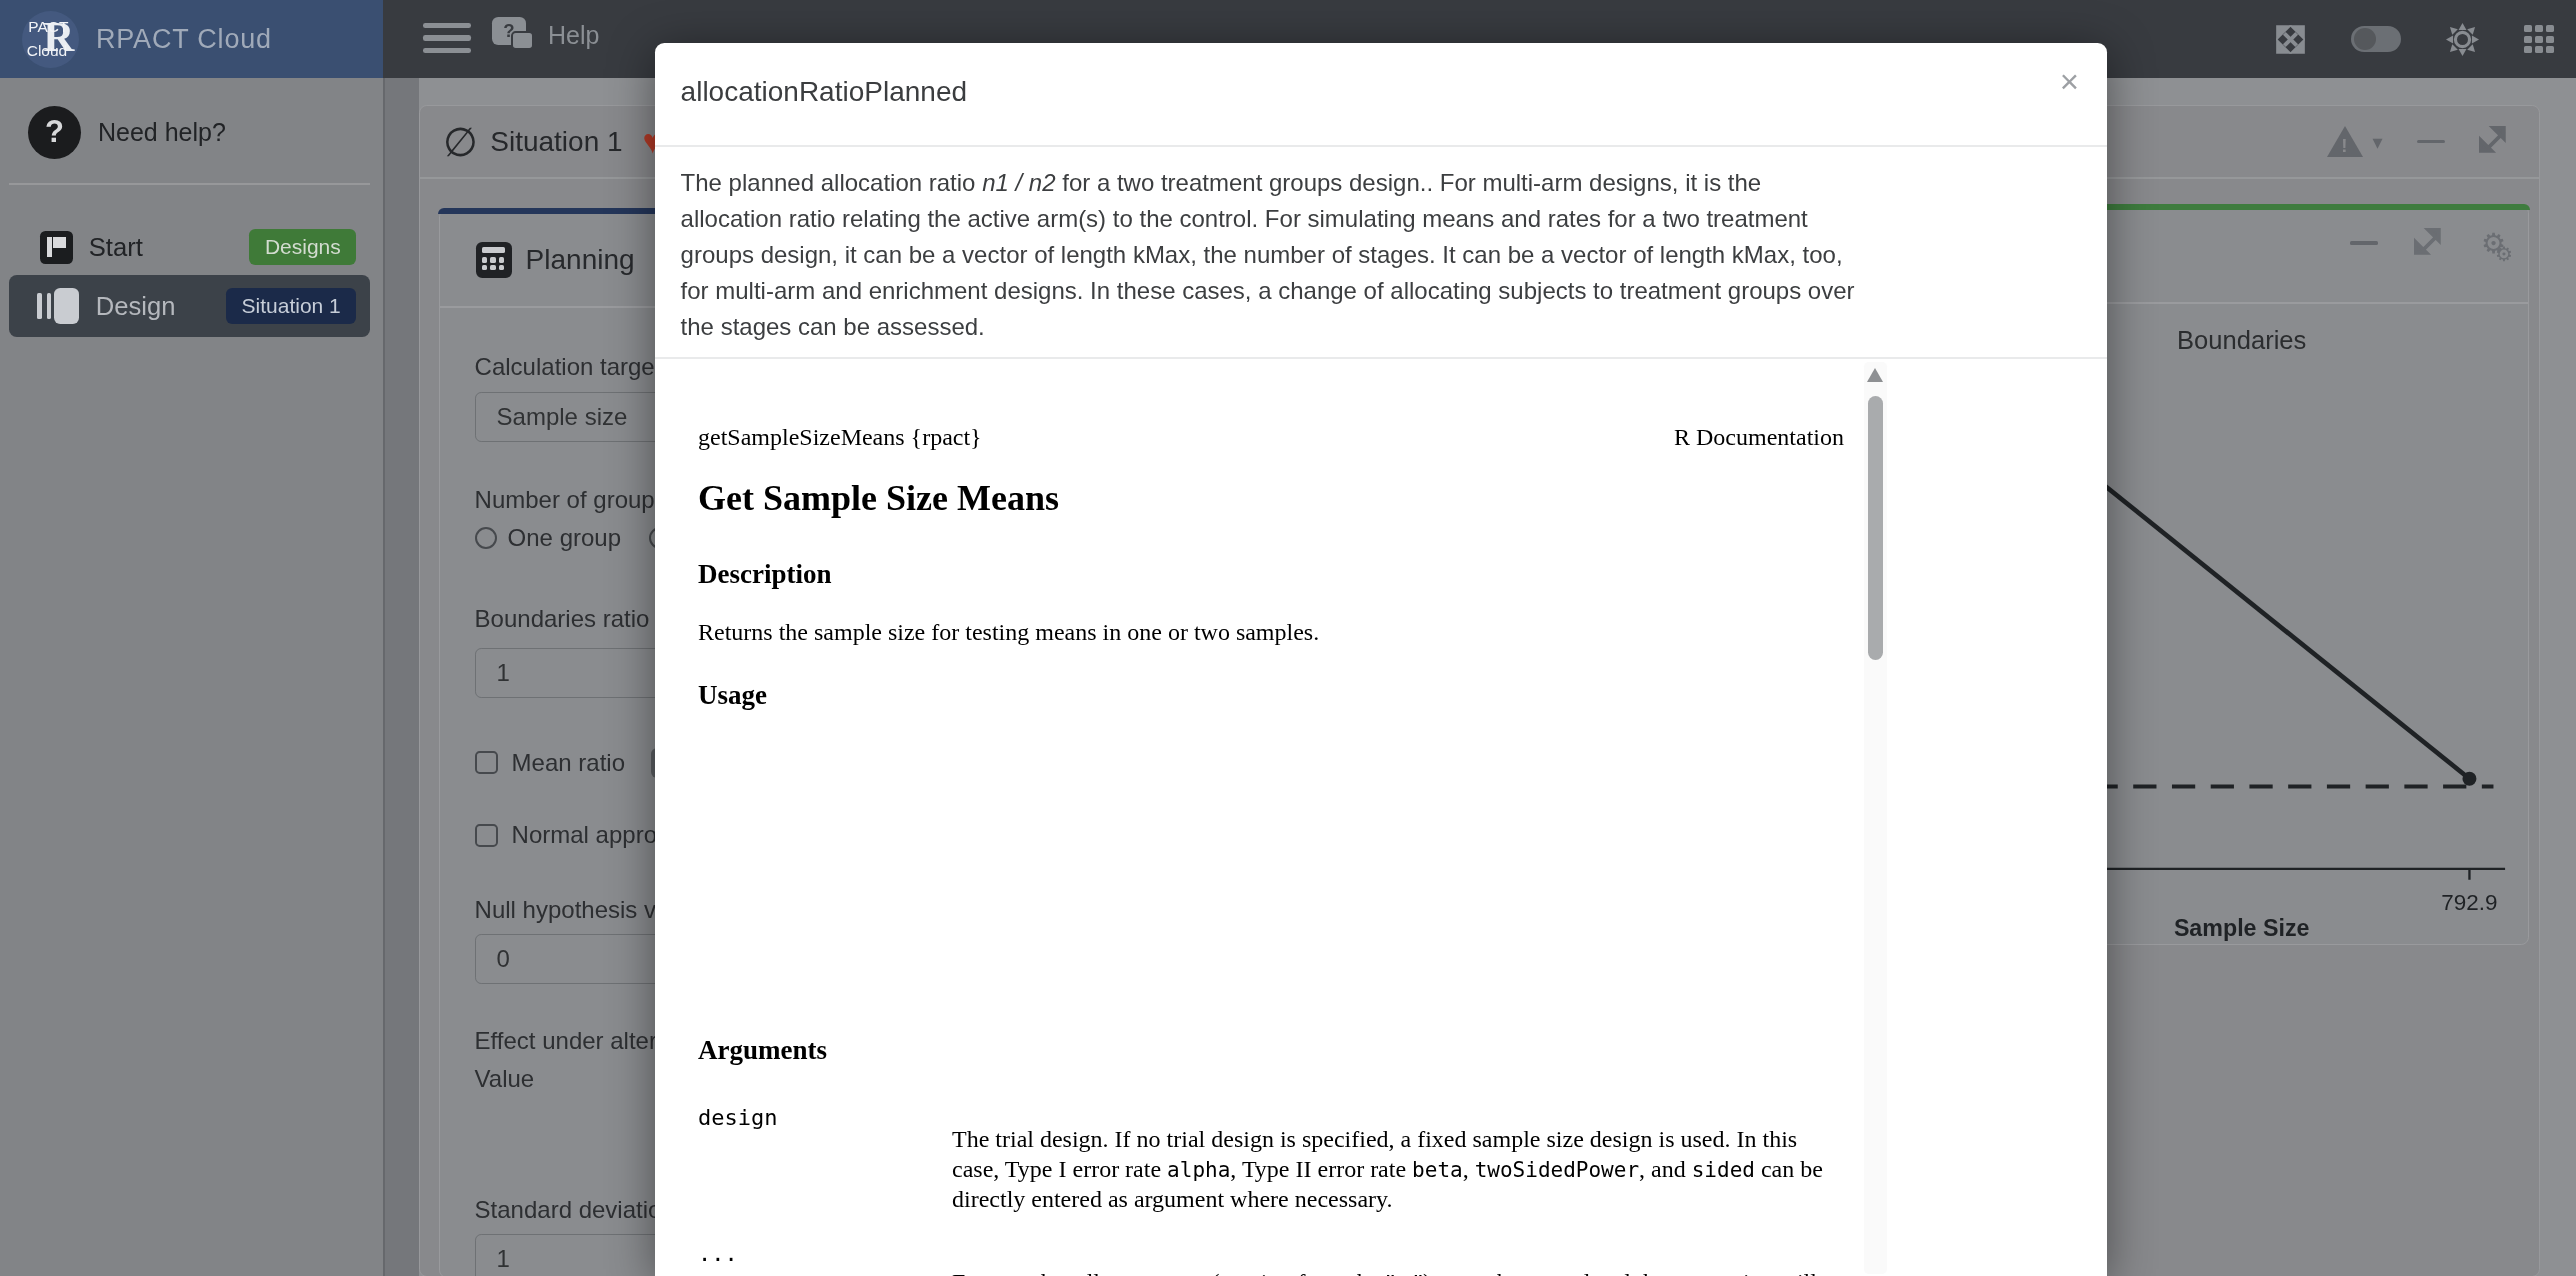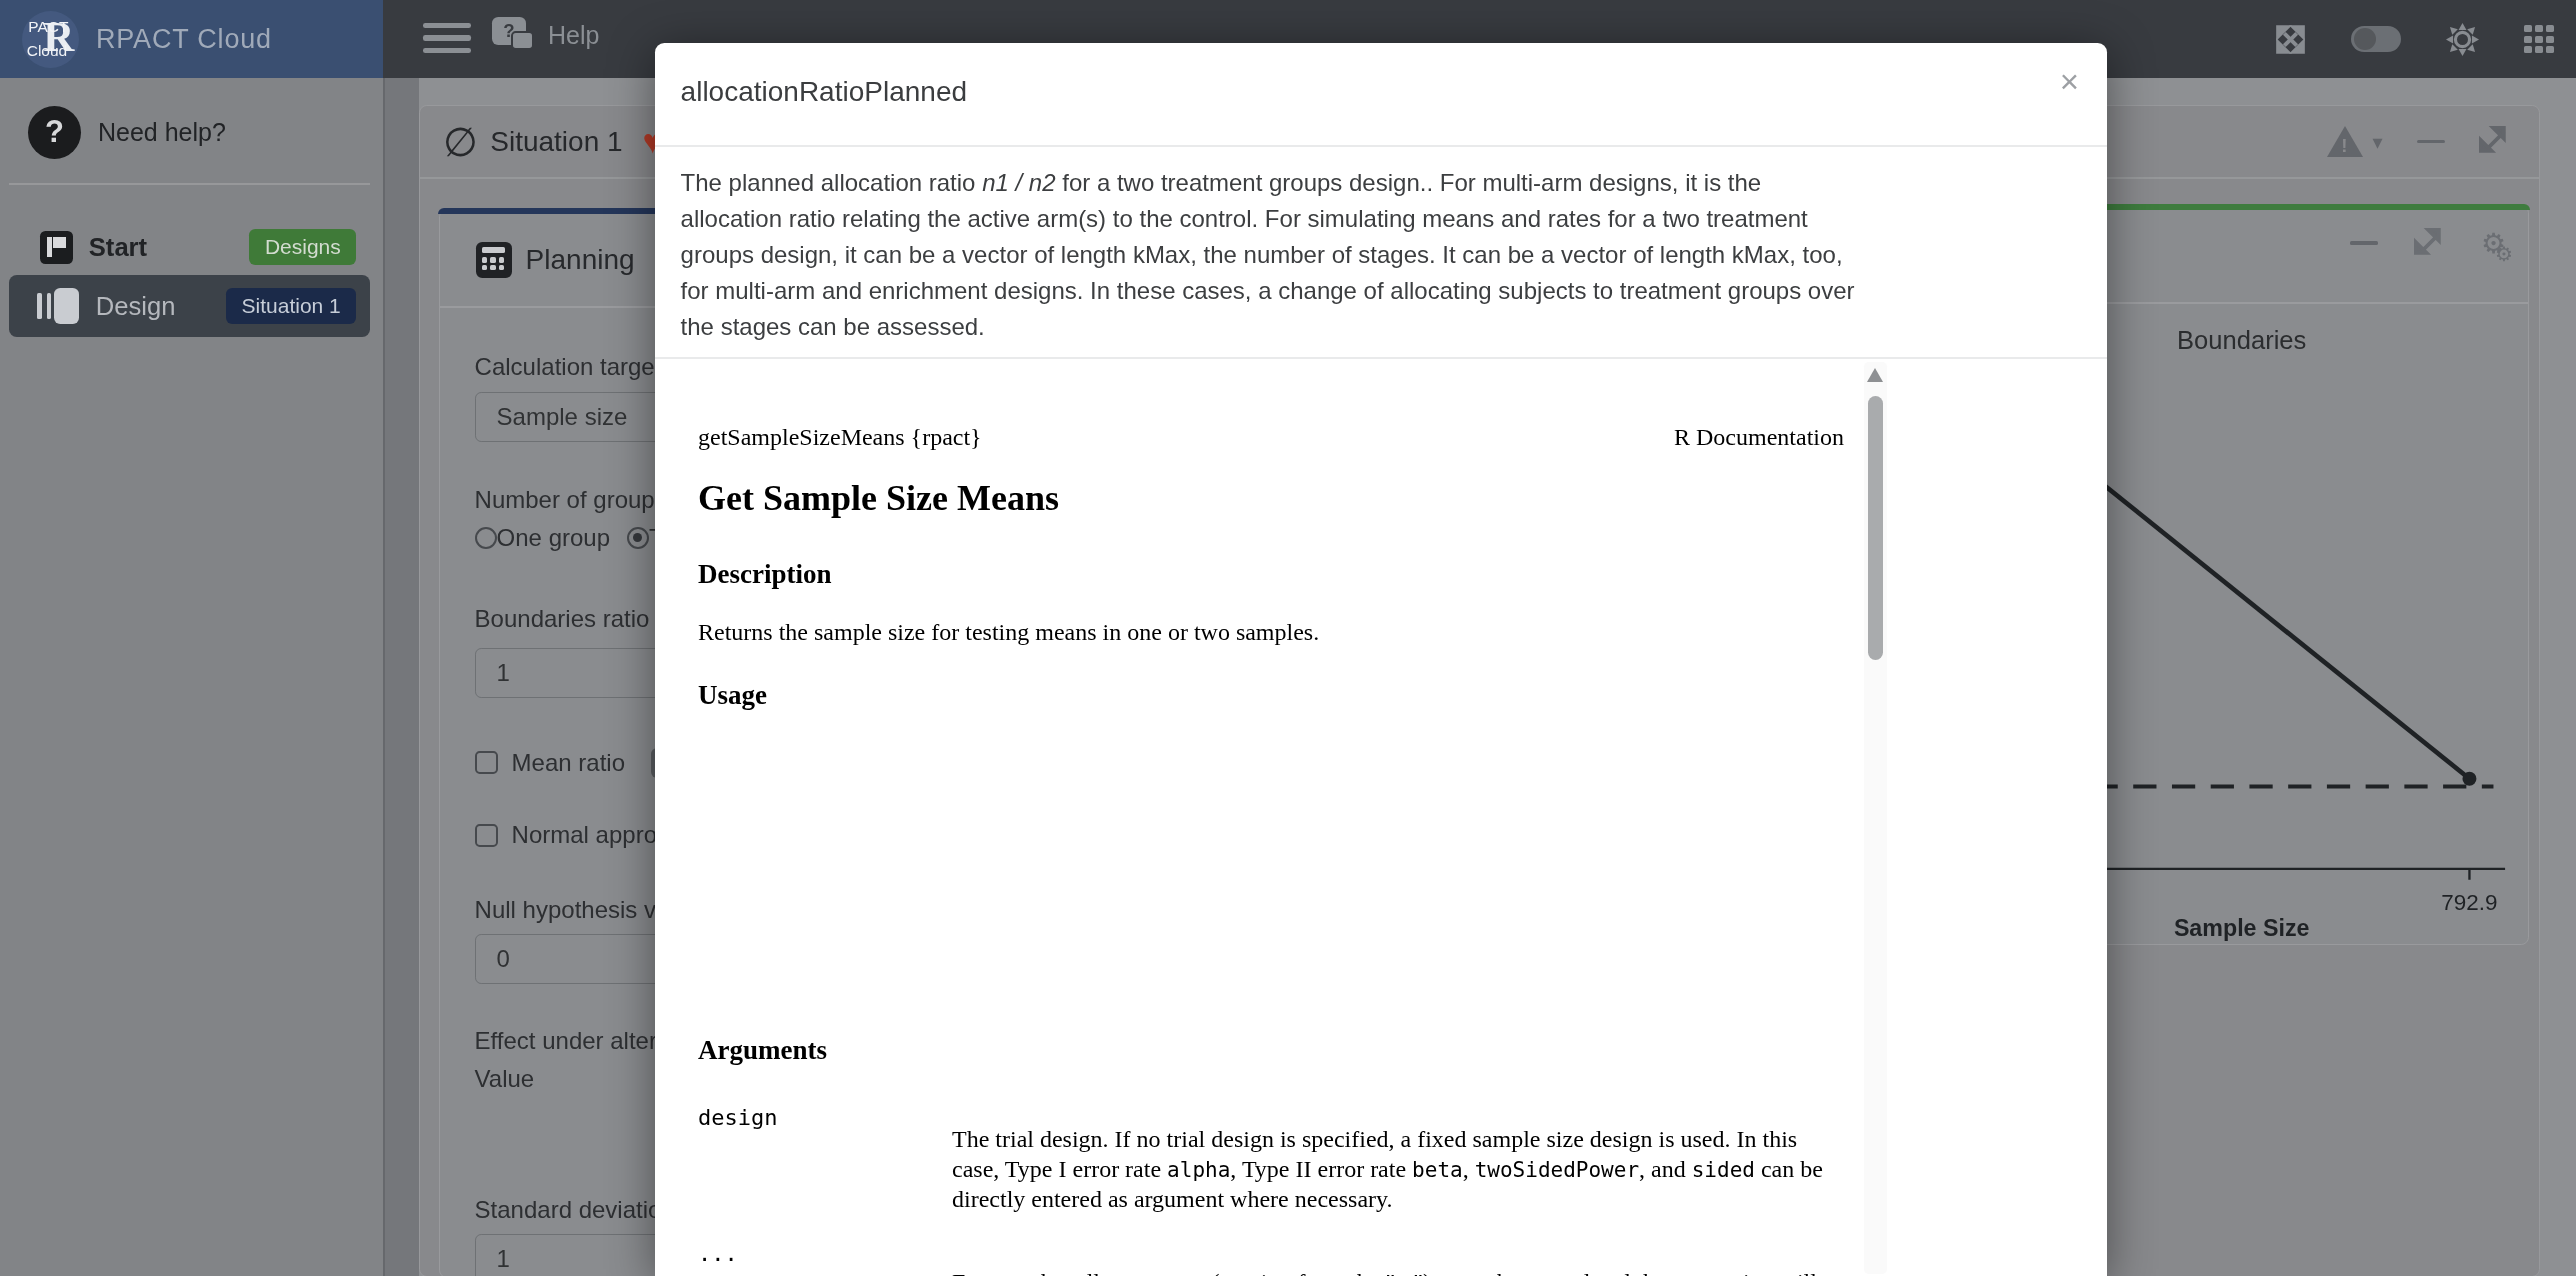--- a/index.html
+++ b/index.html
@@ -42,21 +42,21 @@
   .nav-start{top:138px;}
   .nav-design{top:197px;background:#3c4249;}
   .start-ic{width:33px;height:33px;margin-left:31px;background:#1b1d1f;border-radius:5.4px;position:relative;flex:none;}
   .start-ic i{position:absolute;left:7px;top:6.2px;width:4.7px;height:20px;background:#d9dadc;}
   .start-ic b{position:absolute;left:13px;top:6.2px;width:12.4px;height:11px;background:#d9dadc;}
   .design-ic{width:43px;height:36px;margin-left:28px;position:relative;flex:none;}
   .design-ic i{position:absolute;top:4.7px;width:4.7px;height:26px;background:#c9ccd1;border-radius:1.6px;}
   .design-ic .v1{left:0;} .design-ic .v2{left:9.3px;}
   .design-ic b{position:absolute;left:17px;top:0;width:25px;height:36px;background:#c9ccd1;border-radius:6.2px;}
   .nav-label{margin-left:15.5px;font-size:25.6px;}
-  .nav-start .nav-label{color:#212326;font-weight:bold;}
+  .nav-start .nav-label{color:#212326;}
   .nav-design .nav-label{color:#b5b8bd;}
   .badge{margin-left:auto;margin-right:14px;border-radius:6.2px;font-size:21px;padding:6.2px 15.5px;}
   .badge-designs{background:#3f7a38;color:#d3dcd0;}
   .badge-sit{background:#1b2a49;color:#c6cdd8;}
   .page-scroll{position:absolute;left:383px;top:78px;width:36px;height:1199px;background:#75777b;border-left:2.3px solid #66686c;}
 
   
   .sit-card{position:absolute;left:419px;top:105px;width:2121px;height:1172px;background:#88898c;border:1.6px solid #98999c;border-radius:7.8px;}
   .sit-head{position:absolute;left:0;top:0;width:100%;height:71px;display:flex;align-items:center;}
   .sit-oslash{margin-left:23px;font-size:40px;color:#26282b;line-height:1;}
@@ -92,21 +92,21 @@
   .plot-tools{position:absolute;right:26px;top:15.5px;display:flex;align-items:center;gap:36px;color:#6b6e73;}
   .expand2{width:31px;height:31px;}
   .gears{font-size:28px;color:#6b6e73;letter-spacing:-11px;}
   .gears .g2{font-size:20px;position:relative;top:7.8px;}
 
   
   .form{position:absolute;left:0;top:98px;width:100%;bottom:0;font-size:24px;color:#2d2f32;}
   .f-label{position:absolute;left:35px;white-space:nowrap;}
   .f-input{position:absolute;left:35px;width:310px;height:50px;border:1.6px solid #6e7174;border-radius:6.2px;background:#8a8c8f;color:#303234;font-size:24px;padding-left:21px;display:flex;align-items:center;}
   .qbadge{display:inline-block;vertical-align:1.6px;margin-left:12.4px;width:29.5px;height:29.5px;background:#5c5f63;color:#c9cbce;border-radius:6.2px;font-size:20px;font-weight:bold;text-align:center;line-height:29.5px;}
-  .radio-row{position:absolute;left:35px;display:flex;align-items:center;white-space:nowrap;}
+  .radio-row{position:absolute;left:35px;display:flex;align-items:center;gap:11px;white-space:nowrap;}
   .radio{width:22px;height:22px;border:2.3px solid #46494d;border-radius:50%;background:#8a8c8f;position:relative;flex:none;}
   .radio.sel::after{content:"";position:absolute;left:3.9px;top:3.9px;width:9.3px;height:9.3px;border-radius:50%;background:#35383c;}
   .radio2{margin-left:17px;}
   .check-row{position:absolute;left:35px;display:flex;align-items:center;gap:14px;white-space:nowrap;}
   .checkbox{width:23px;height:23px;border:2.3px solid #46494d;border-radius:4.7px;background:#8a8c8f;flex:none;}
 
   
   .modal{position:absolute;left:655px;top:43px;width:1452px;height:1234px;background:#ffffff;border-radius:9.3px 9.3px 0 0;box-shadow:0 7.8px 47px rgba(0,0,0,0.45);}
   .modal-title{position:absolute;left:25.6px;top:33px;font-size:28px;color:#3b3d3f;}
   .modal-close{position:absolute;right:28px;top:22px;font-size:33px;color:#9da0a4;cursor:pointer;line-height:1;}

